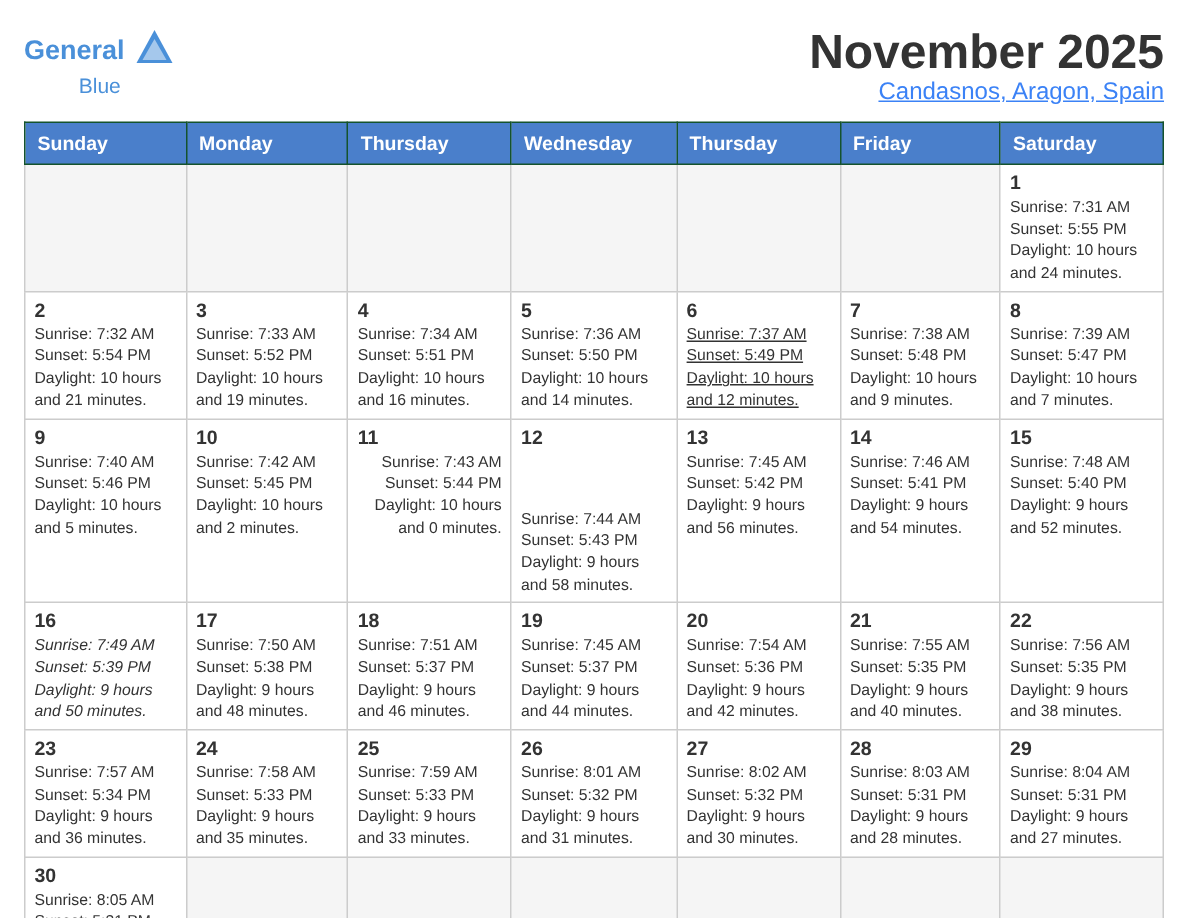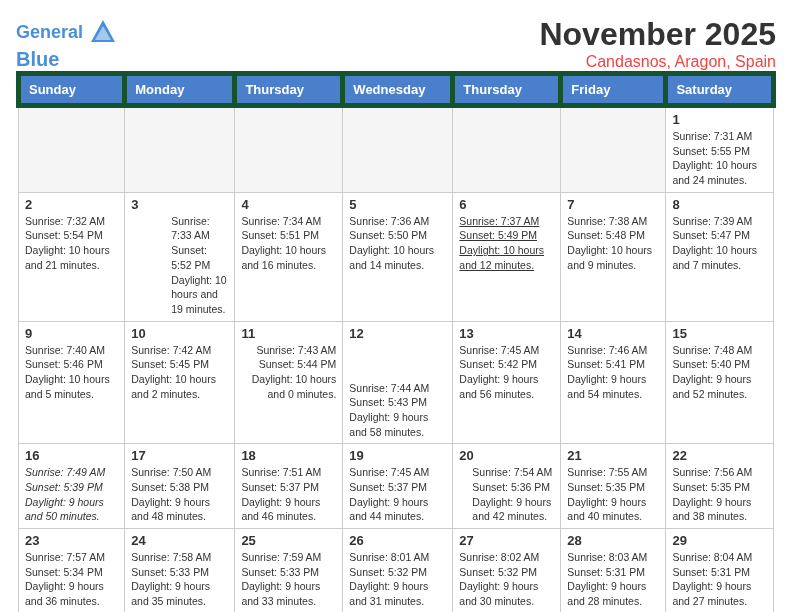--- a/index.html
+++ b/index.html
@@ -7,20 +7,21 @@
       font-family: Arial, sans-serif;
       background: #fff;
       width: 792px;
       min-height: 612px;
       padding: 16px;
     }
     .header-area {
       display: flex;
       justify-content: space-between;
       align-items: flex-start;
+      margin-bottom: 10px;
     }
     .logo {
       display: flex;
       align-items: center;
       gap: 4px;
     }
     .logo-text {
       font-size: 18px;
       font-weight: bold;
       color: #333;
@@ -33,35 +34,36 @@
       text-align: right;
     }
     .title-block h1 {
       font-size: 32px;
       font-weight: bold;
       color: #333;
     }
     .title-block h2 {
       font-size: 16px;
       font-weight: normal;
-      color: #ef4444;
+      color: #3b82f6;
+      text-decoration: underline;
     }
     .calendar {
       width: 100%;
       border-collapse: collapse;
       border: 1px solid #ccc;
     }
     .calendar th {
       background: #4a7fcb;
       color: #fff;
       text-align: left;
       padding: 6px 8px;
       font-size: 13px;
       font-weight: bold;
-      border: 5px solid #14532d;
+      border: 1px solid #14532d;
     }
     .calendar td {
       border: 1px solid #ccc;
       vertical-align: top;
       padding: 4px 6px;
       width: 113px;
       min-height: 80px;
       background: #fff;
       font-size: 11px;
       color: #333;
@@ -91,21 +93,21 @@
         <span class="logo-text">
           <span>General</span>
         </span>
         <div style="margin-left:6px;margin-top:2px;">
           <svg width="28" height="28" viewBox="0 0 28 28">
             <polygon points="14,2 26,24 2,24" fill="#4a90d9"></polygon>
             <polygon points="14,8 22,22 6,22" fill="#fff" opacity="0.5"></polygon>
           </svg>
         </div>
       </div>
-      <div style="font-size:20px;font-weight:bold;color:#4a90d9;margin-top:-2px;">Blue</div>
+      <div style="font-size:14px;font-weight:normal;color:#4a90d9;margin-top:-2px;text-align:center;">Blue</div>
     </div>
   </div>
   <div class="title-block">
     <h1>November 2025</h1>
     <h2>Candasnos, Aragon, Spain</h2>
   </div>
 </div>
 
 <table class="calendar">
   <thead>
@@ -136,21 +138,21 @@
       </tr>
       <tr>
         <td>
           <div class="day-number">2</div>
           <div class="day-info" style="white-space: pre-line;">Sunrise: 7:32 AM
 Sunset: 5:54 PM
 Daylight: 10 hours and 21 minutes.</div>
         </td>
         <td>
           <div class="day-number">3</div>
-          <div class="day-info" style="white-space: pre-line; margin-left: 40px;">Sunrise: 7:33 AM
+          <div class="day-info" style="white-space: pre-line;">Sunrise: 7:33 AM
 Sunset: 5:52 PM
 Daylight: 10 hours and 19 minutes.</div>
         </td>
         <td>
           <div class="day-number">4</div>
           <div class="day-info" style="white-space: pre-line;">Sunrise: 7:34 AM
 Sunset: 5:51 PM
 Daylight: 10 hours and 16 minutes.</div>
         </td>
         <td>
@@ -242,21 +244,21 @@
 Daylight: 9 hours and 46 minutes.</div>
         </td>
         <td>
           <div class="day-number">19</div>
           <div class="day-info" style="white-space: pre-line;">Sunrise: 7:45 AM
 Sunset: 5:37 PM
 Daylight: 9 hours and 44 minutes.</div>
         </td>
         <td>
           <div class="day-number">20</div>
-          <div class="day-info" style="white-space: pre-line; margin-left: 13px;">Sunrise: 7:54 AM
+          <div class="day-info" style="white-space: pre-line;">Sunrise: 7:54 AM
 Sunset: 5:36 PM
 Daylight: 9 hours and 42 minutes.</div>
         </td>
         <td>
           <div class="day-number">21</div>
           <div class="day-info" style="white-space: pre-line;">Sunrise: 7:55 AM
 Sunset: 5:35 PM
 Daylight: 9 hours and 40 minutes.</div>
         </td>
         <td>

